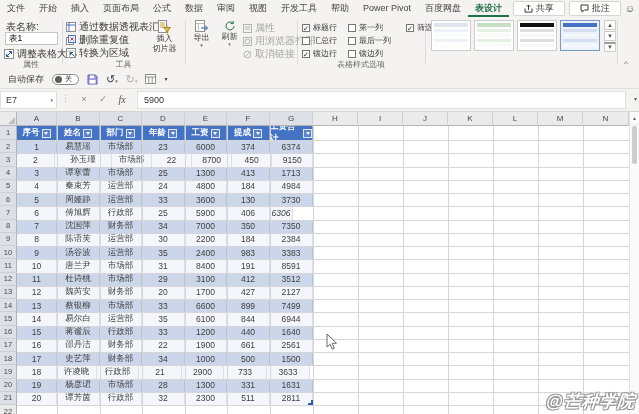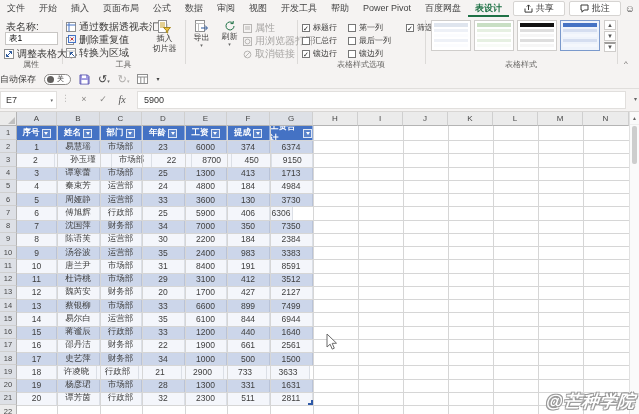--- a/index.html
+++ b/index.html
@@ -37,21 +37,21 @@
          border:1px solid #cfcdcb;padding:2px;box-sizing:border-box}
   .thumb.sel{border:1px solid #7a99cc;background:#eef3fb}
   .thumb .hd{height:4px;margin-bottom:1.5px}
   .thumb .rw{height:3.5px;margin-bottom:1.5px}
   .garrow{position:absolute;left:604px;width:12px;height:10px;border:1px solid #cfcdcb;
           background:#fff;font-size:6px;line-height:9px;text-align:center;color:#555;box-sizing:border-box}
   .collapse{position:absolute;left:624px;top:42px;font-size:8px;color:#6a6866}
   
   #qat{position:absolute;left:0;top:70px;width:100%;height:19px;background:#f5f3f2;
        border-bottom:1px solid #e0dedc;display:flex;align-items:center;font-size:9px;
-       gap:8px;box-sizing:border-box}
+       gap:8px;padding-left:8px;box-sizing:border-box}
   .pill{width:27px;height:11px;border:1px solid #8a8886;border-radius:6px;display:flex;
         align-items:center;font-size:7px;padding:0 2px;gap:3px;background:#fff;box-sizing:border-box}
   .knob{width:7px;height:7px;border-radius:50%;background:#605e5c;flex:none}
   .qgl{font-size:11px;line-height:11px;color:#444}
   .qgl.gray{color:#b0aeac}
   
   #fbar{position:absolute;left:0;top:89px;width:100%;height:23px;background:#f5f3f2;
         border-bottom:1px solid #d8d6d4;box-sizing:border-box}
   .namebox{position:absolute;left:0;top:2px;width:57px;height:18px;background:#fff;
            border:1px solid #e1dfdd;box-sizing:border-box;font-size:9px;line-height:16px;padding-left:5px}
@@ -295,21 +295,20 @@
     <div class="thumb sel" style="left:560px">
       <div class="hd" style="background:#4472c4"></div>
       <div class="rw" style="background:#d5def0"></div>
       <div class="rw" style="background:#f4f7fc"></div>
       <div class="rw" style="background:#d5def0"></div>
       <div class="rw" style="background:#f4f7fc"></div>
     </div>
     <div class="garrow" style="top:3px">▲</div>
     <div class="garrow" style="top:14px">▼</div>
     <div class="garrow" style="top:25px;border-top:2px solid #9f9d9b;line-height:6px">▼</div>
-    <div class="glabel" style="left:425px;width:192px">表格样式</div>
     <div class="collapse">^</div>
   </div>
 
   <div id="qat">
     <span style="font-size:9px">自动保存</span>
     <span class="pill">
       <span class="knob"></span>
       <span>关</span>
     </span>
     <svg width="11" height="11" viewBox="0 0 11 11">
@@ -419,21 +418,21 @@
           <div class="td" style="width: 43px;">130</div>
           <div class="td" style="width: 43px;">3730</div>
         </div>
         <div class="trow lite">
           <div class="td" style="width: 40px;">6</div>
           <div class="td" style="width: 43px;">傅旭辉</div>
           <div class="td" style="width: 42px;">行政部</div>
           <div class="td" style="width: 43px;">25</div>
           <div class="td active" style="width: 42px;">5900</div>
           <div class="td" style="width: 43px;">406</div>
-          <div class="td" style="width: 23px;">6306</div>
+          <div class="td" style="width: 23px; font-style: italic;">6306</div>
         </div>
         <div class="trow band">
           <div class="td" style="width: 40px;">7</div>
           <div class="td" style="width: 43px;">沈国萍</div>
           <div class="td" style="width: 42px;">财务部</div>
           <div class="td" style="width: 43px;">34</div>
           <div class="td" style="width: 42px;">7000</div>
           <div class="td" style="width: 43px;">350</div>
           <div class="td" style="width: 43px;">7350</div>
         </div>

